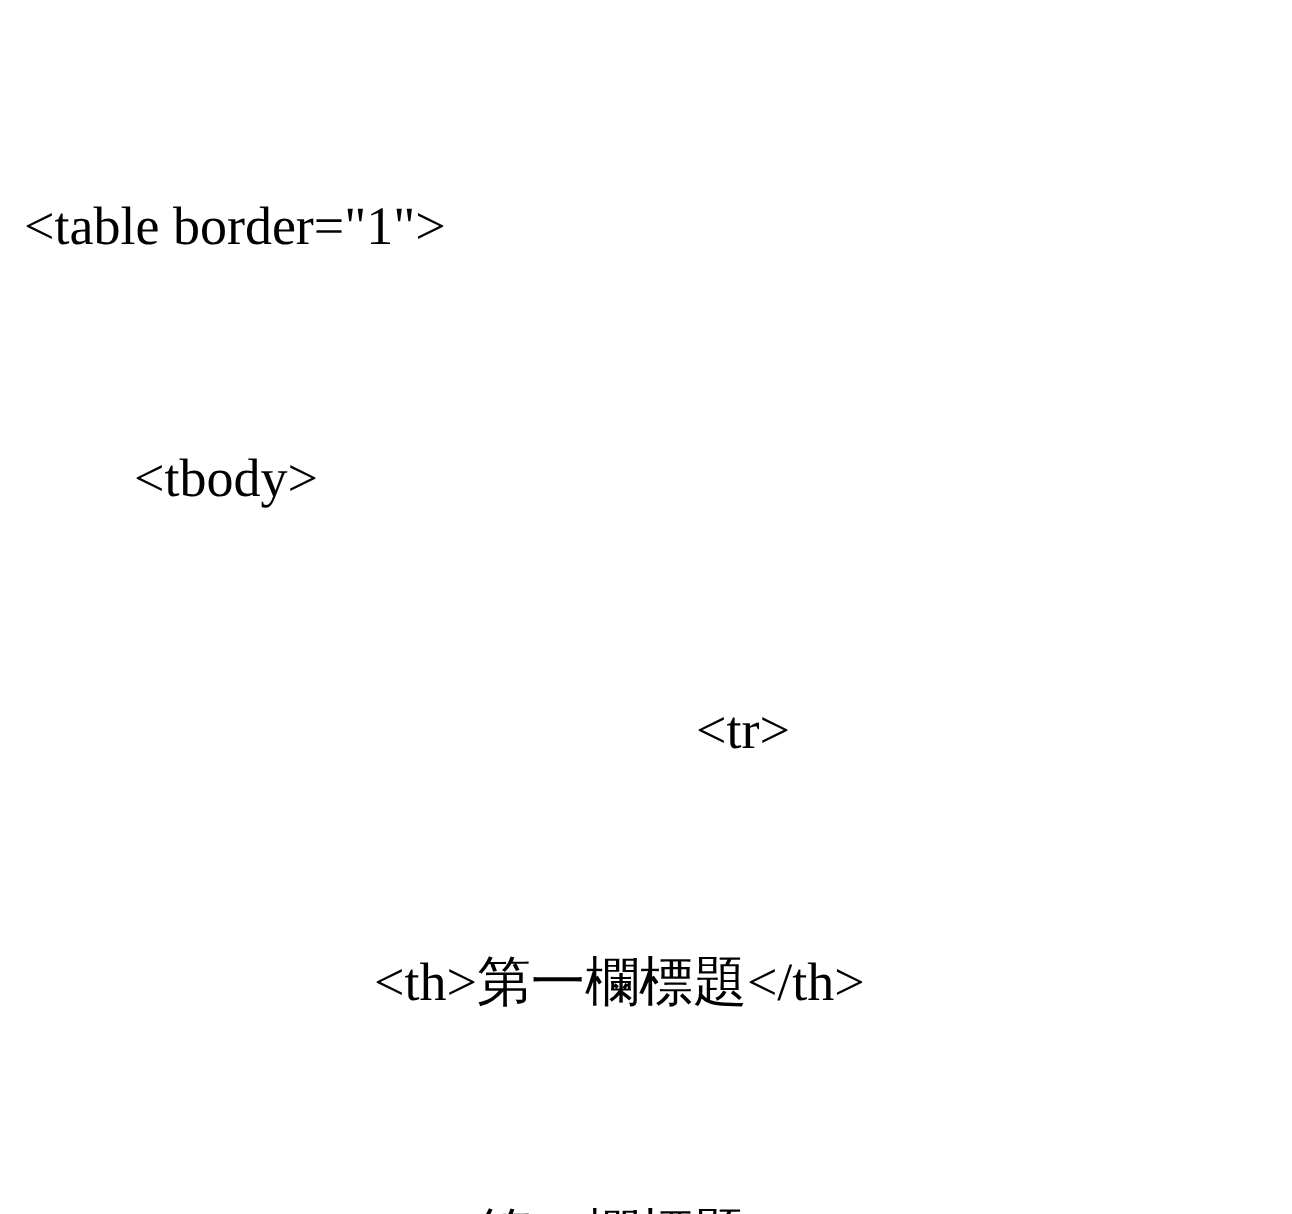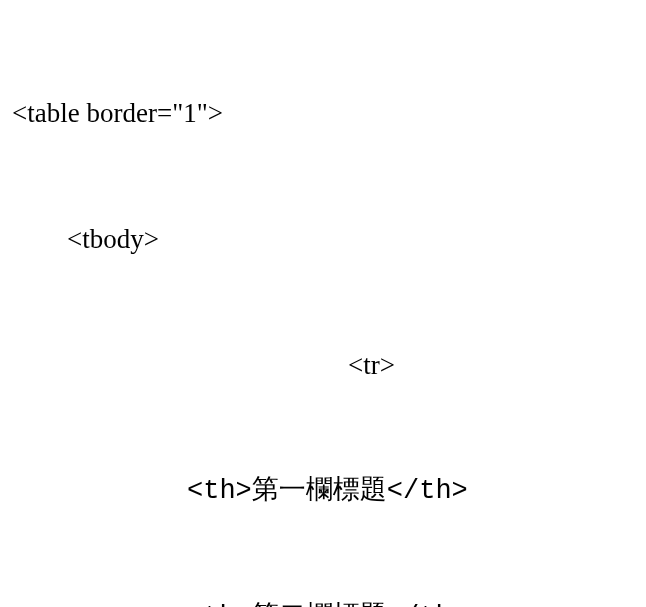--- a/index.html
+++ b/index.html
@@ -20,21 +20,21 @@
     font-family: "Liberation Serif", "DejaVu Serif", serif;
     font-size: 27px;
     line-height: 42px;
     color: #000000;
     white-space: pre;
   }
   .line { height: 42px; }
   .i0 { padding-left: 0px; }
   .i1 { padding-left: 55px; }
   .i2 { padding-left: 85px; text-align: center; }
-  .i3 { padding-left: 175px; font-family: Liberation Mono, monospace; }
+  .i3 { padding-left: 175px; }
 </style>
 </head>
 <body>
 
 <div class="page">
   <div class="code-block">
     <div class="line i0">&lt;table border="1"&gt;</div>
     <div class="line i1">&lt;tbody&gt;</div>
     <div class="line i2">&lt;tr&gt;</div>
     <div class="line i3">&lt;th&gt;第一欄標題&lt;/th&gt;</div>

